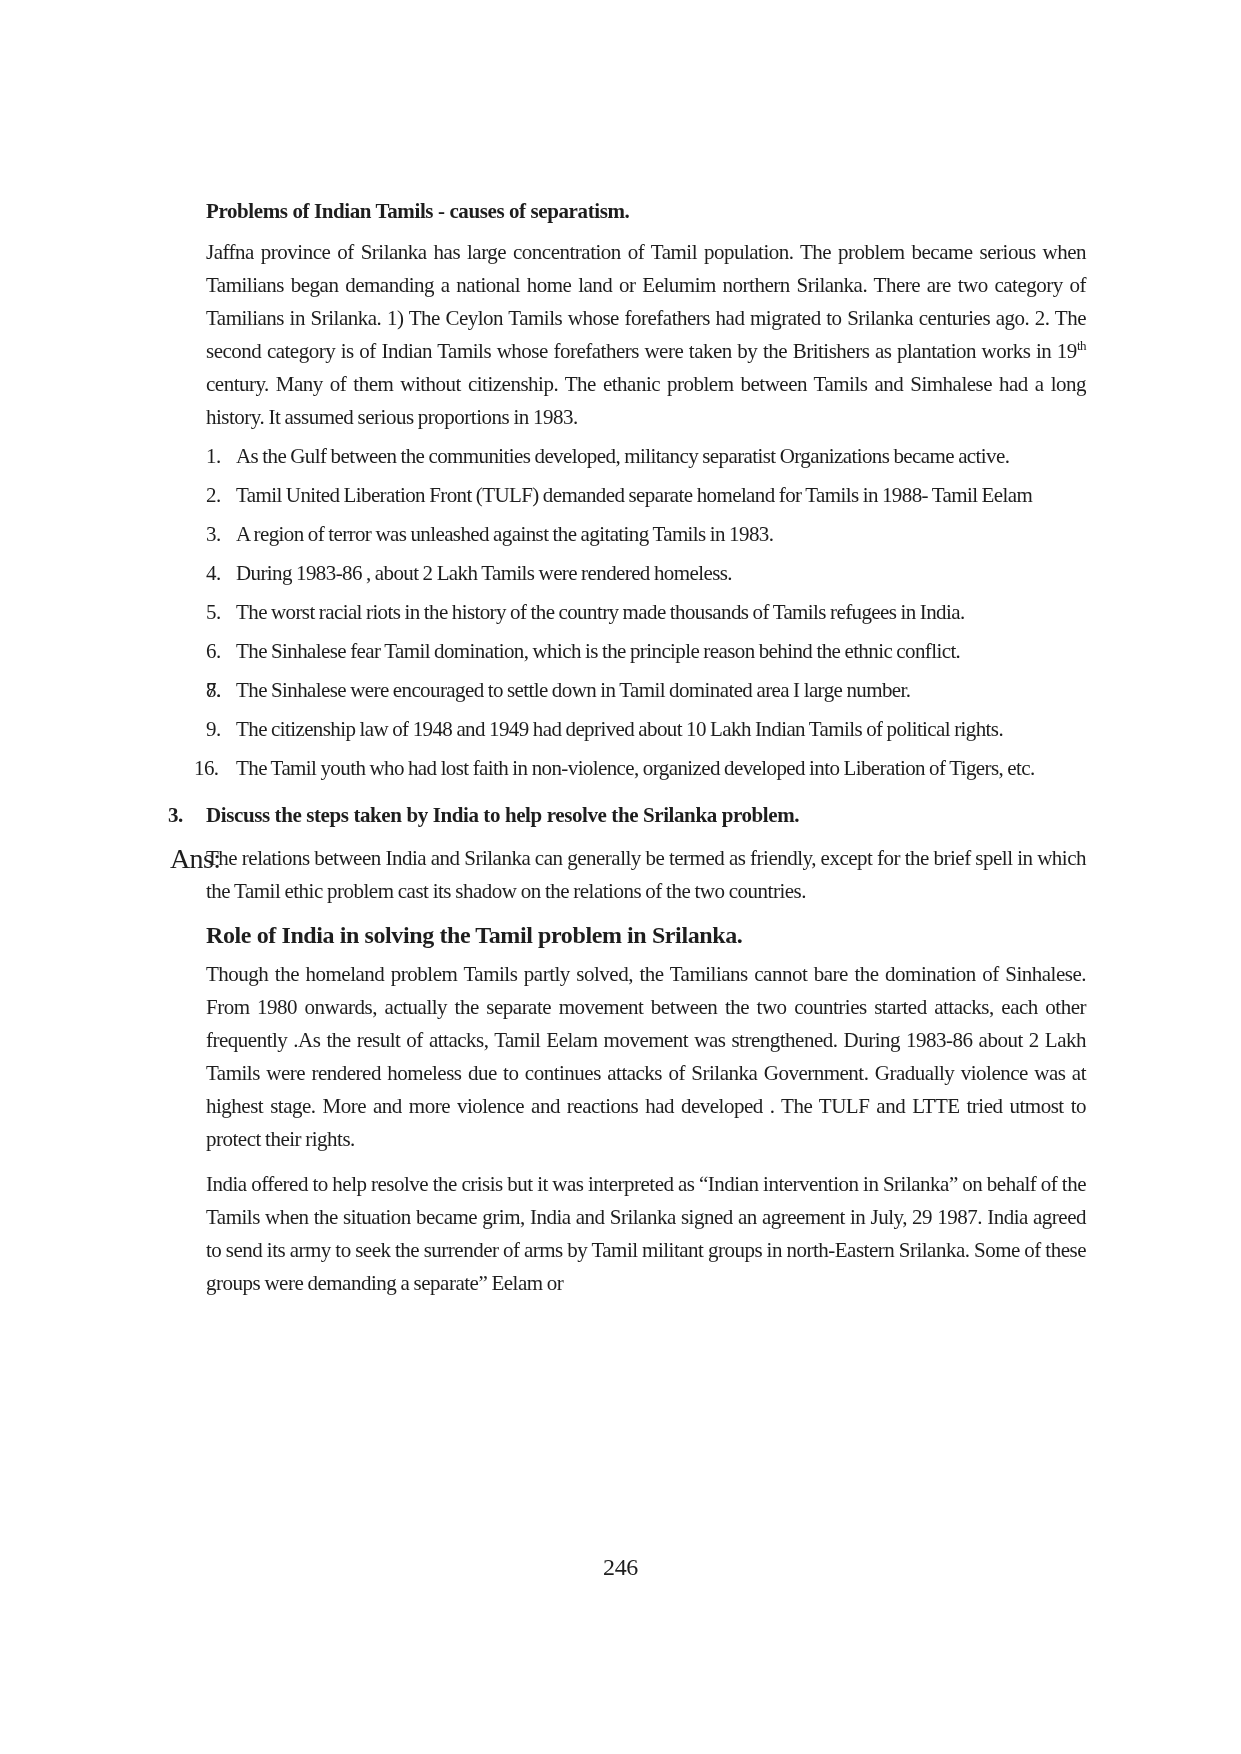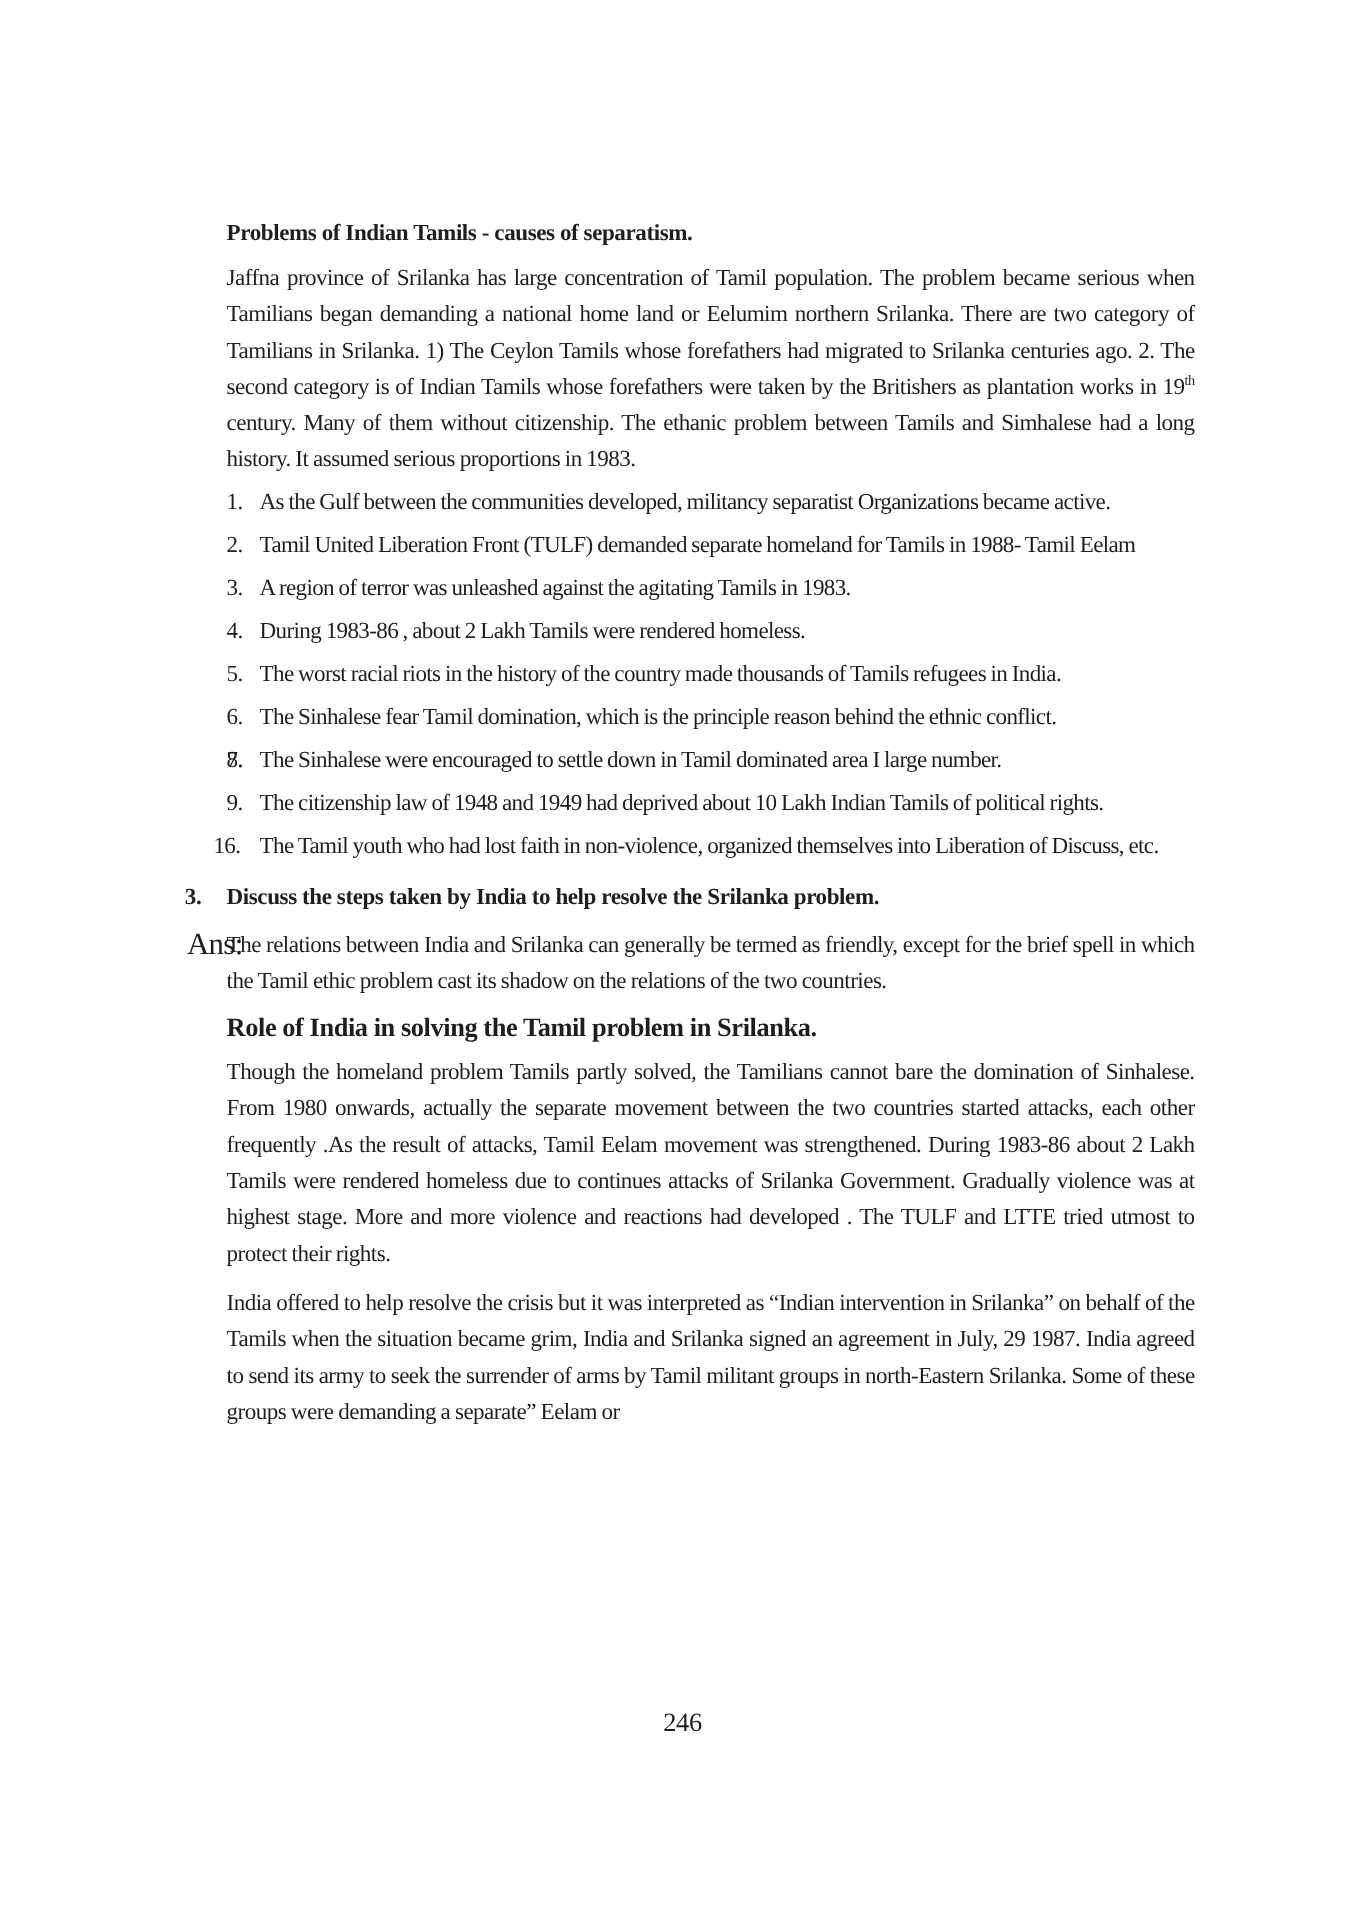--- a/index.html
+++ b/index.html
@@ -135,21 +135,21 @@
     <ol class="list">
       <li><span class="num">1.</span><span>As the Gulf between the communities developed, militancy separatist Organizations became active.</span></li>
       <li><span class="num">2.</span><span>Tamil United Liberation Front (TULF) demanded separate homeland for Tamils in 1988- Tamil Eelam</span></li>
       <li><span class="num">3.</span><span>A region of terror was unleashed against the agitating Tamils in 1983.</span></li>
       <li><span class="num">4.</span><span>During 1983-86 , about 2 Lakh Tamils were rendered homeless.</span></li>
       <li><span class="num">5.</span><span>The worst racial riots in the history of the country made thousands of Tamils refugees in India.</span></li>
       <li><span class="num">6.</span><span>The Sinhalese fear Tamil domination, which is the principle reason behind the ethnic conflict.</span></li>
       <li><span class="num">7.</span></li>
       <li><span class="num">8.</span><span>The Sinhalese were encouraged to settle down in Tamil dominated  area I  large number.</span></li>
       <li><span class="num">9.</span><span>The citizenship law of 1948 and 1949 had deprived about 10 Lakh Indian Tamils of political rights.</span></li>
-      <li class="two-digit"><span class="num">16.</span><span>The Tamil youth who had lost faith in non-violence, organized    themselves  into Liberation of Discuss, etc.</span></li>
+      <li class="two-digit"><span class="num">16.</span><span>The Tamil youth who had lost faith in non-violence, organized    developed  into Liberation of Tigers, etc.</span></li>
     </ol>
 
     <div class="question">
       <span class="qnum">3.</span>
       <span>Discuss the steps taken by India to help resolve the Srilanka problem.</span>
     </div>
 
     <div class="answer">
       <span class="ans-label">Ans:</span>
       <p class="para">The relations between India and Srilanka can generally be termed as friendly, except for the brief spell in which the Tamil ethic problem cast its shadow on the relations of the two countries.</p>

